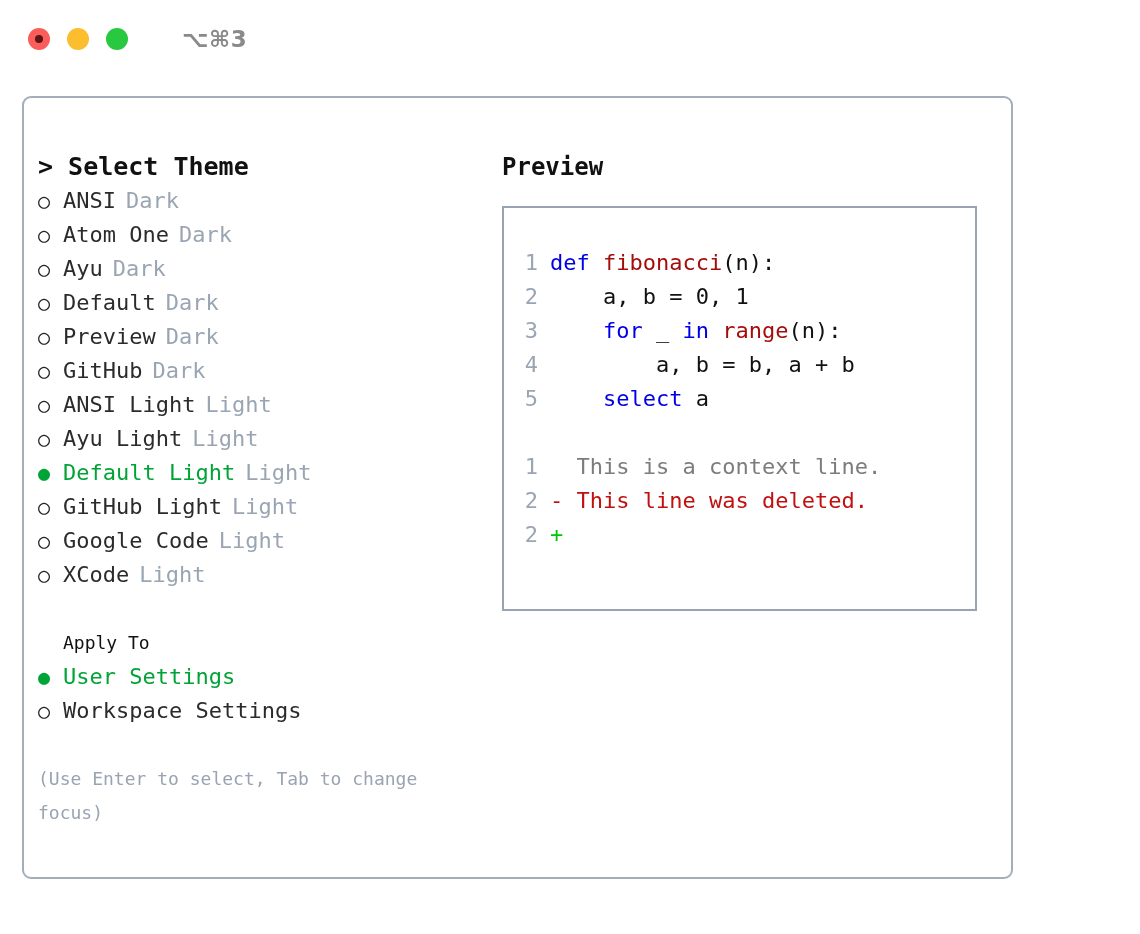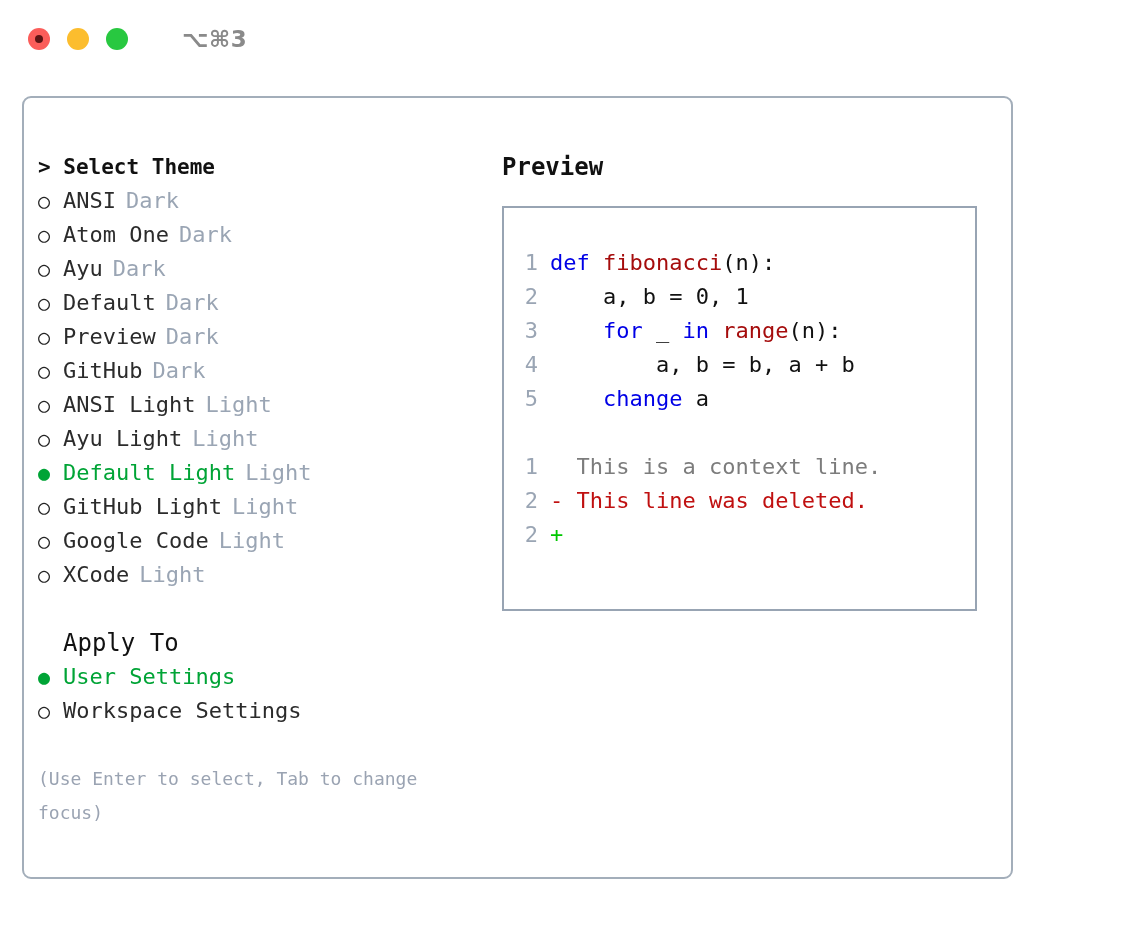--- a/index.html
+++ b/index.html
@@ -87,21 +87,21 @@
   }
 
   
   .left-col {
     position: absolute;
     left: 14px;
     top: 52px;
     width: 460px;
   }
   .section-header {
-    font-size: 21px;
+    font-size: 25px;
     font-weight: bold;
     color: #111111;
     line-height: 34px;
     white-space: pre;
   }
   .list {
     margin: 0;
     padding: 0;
     list-style: none;
   }
@@ -128,21 +128,21 @@
   }
   .opt.selected .opt-label {
     color: #00a436;
   }
   .opt-tag {
     color: #9aa5b4;
     margin-left: 10px;
   }
 
   .apply-header {
-    font-size: 24px;
+    font-size: 18px;
     color: #111111;
     line-height: 34px;
     padding-left: 25px;
     white-space: pre;
   }
   .spacer-lg { height: 34px; }
   .spacer-sm { height: 34px; }
 
   .hint {
     color: #9aa3b2;
@@ -251,21 +251,21 @@
 
       <div class="right-col">
         <div class="preview-title">Preview</div>
 
         <div class="preview-box">
           <div id="code-block">
               <div class="code-line"><span class="ln">1</span><span class="code-text"><span class="kw">def </span><span class="fn">fibonacci</span><span class="pl">(n):</span></span></div>
               <div class="code-line"><span class="ln">2</span><span class="code-text"><span class="pl">    a, b = 0, 1</span></span></div>
               <div class="code-line"><span class="ln">3</span><span class="code-text"><span class="pl">    </span><span class="kw">for</span><span class="pl"> _ </span><span class="kw">in</span><span class="pl"> </span><span class="fn">range</span><span class="pl">(n):</span></span></div>
               <div class="code-line"><span class="ln">4</span><span class="code-text"><span class="pl">        a, b = b, a + b</span></span></div>
-              <div class="code-line"><span class="ln">5</span><span class="code-text"><span class="pl">    </span><span class="kw">change</span><span class="pl"> a</span></span></div>
+              <div class="code-line"><span class="ln">5</span><span class="code-text"><span class="pl">    </span><span class="kw">select</span><span class="pl"> a</span></span></div>
             </div>
           <div class="blank-line"></div>
           <div id="diff-block">
               <div class="code-line"><span class="ln">1</span><span class="diff-ctx">  </span><span class="diff-ctx">This is a context line.</span></div>
               <div class="code-line"><span class="ln">2</span><span class="diff-del">- </span><span class="diff-del">This line was deleted.</span></div>
               <div class="code-line"><span class="ln">2</span><span class="diff-add">+ </span></div>
             </div>
         </div>
       </div>
 

